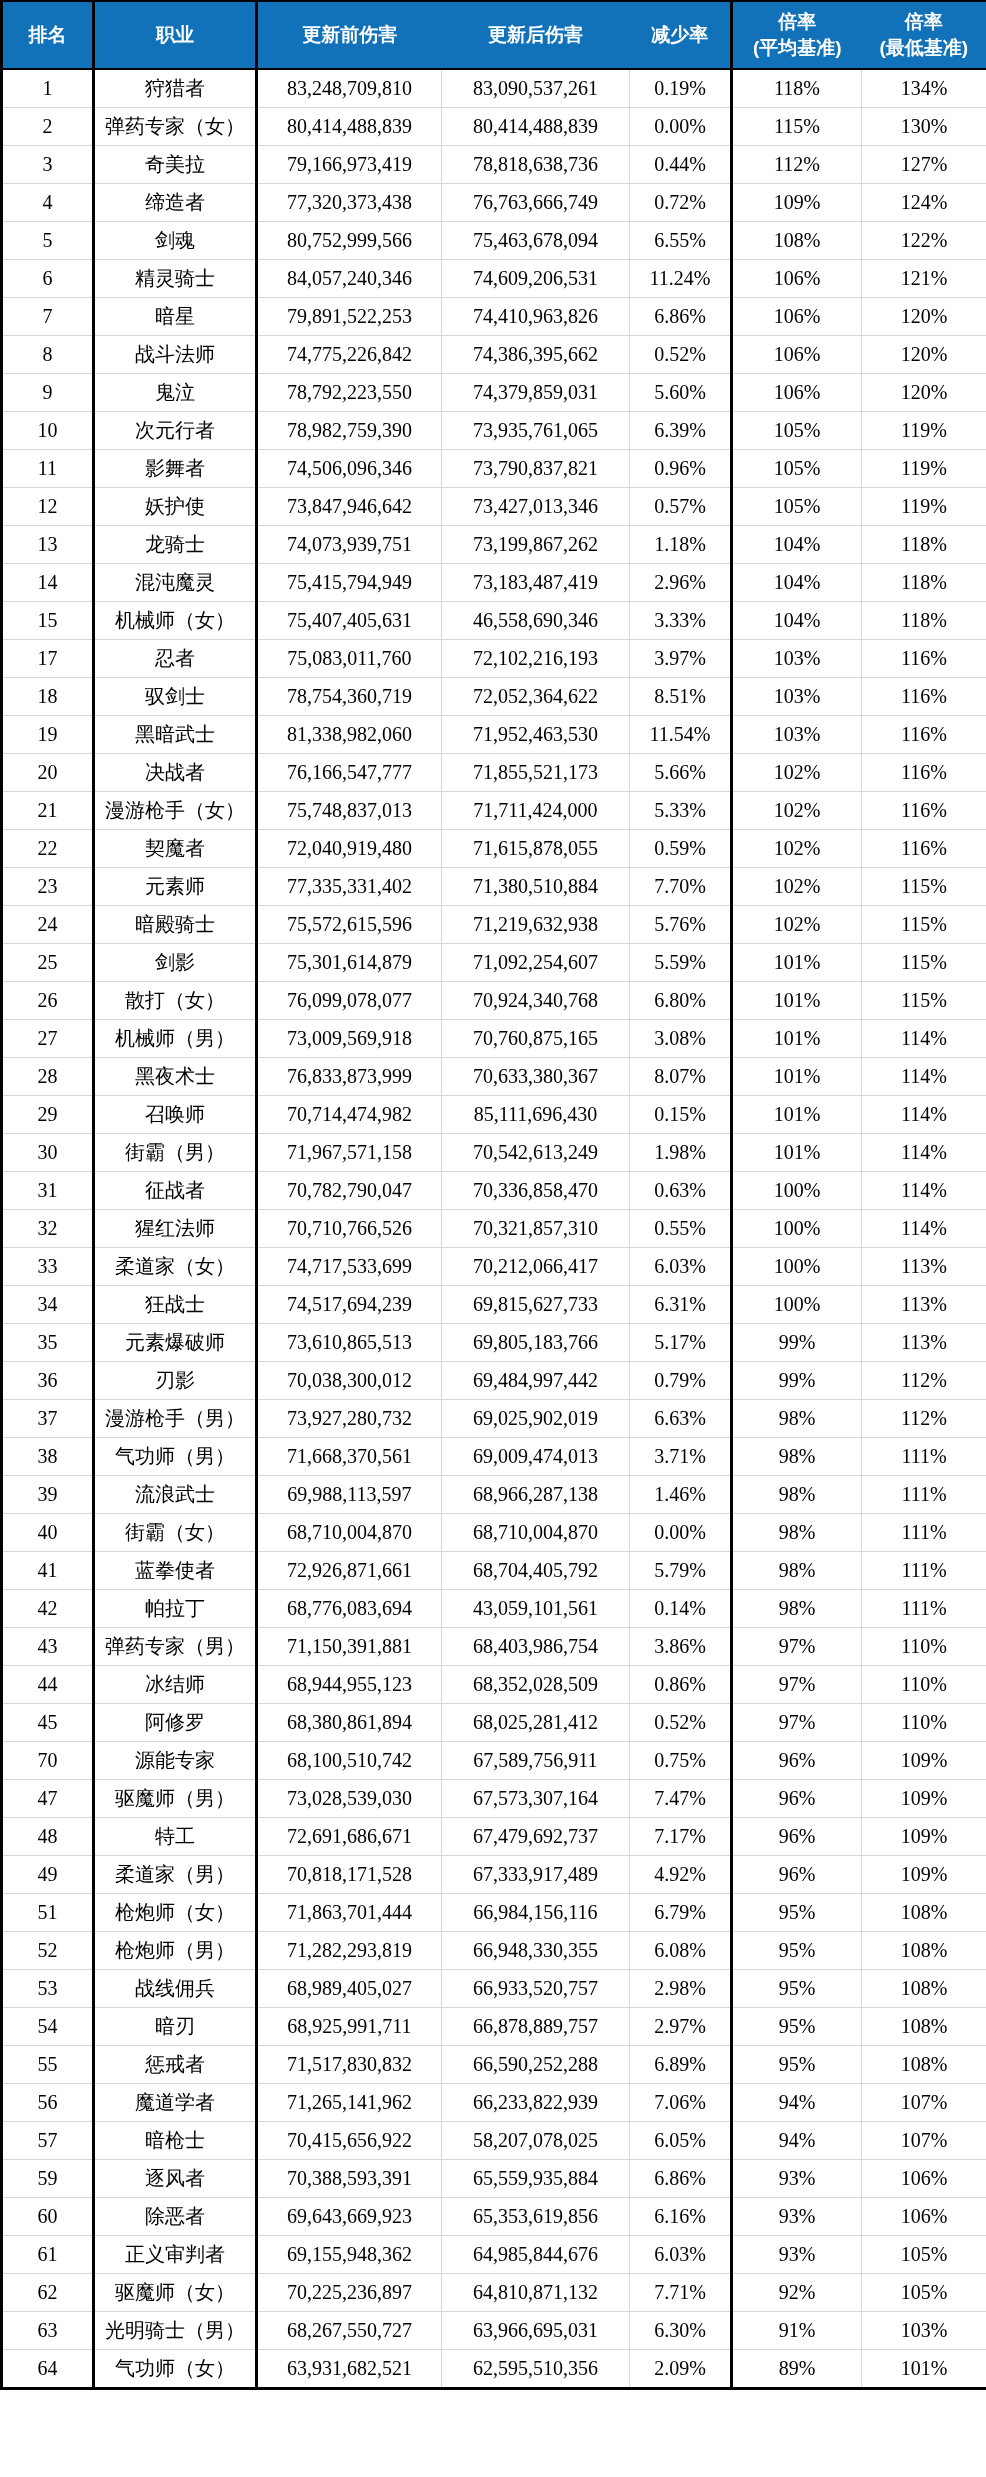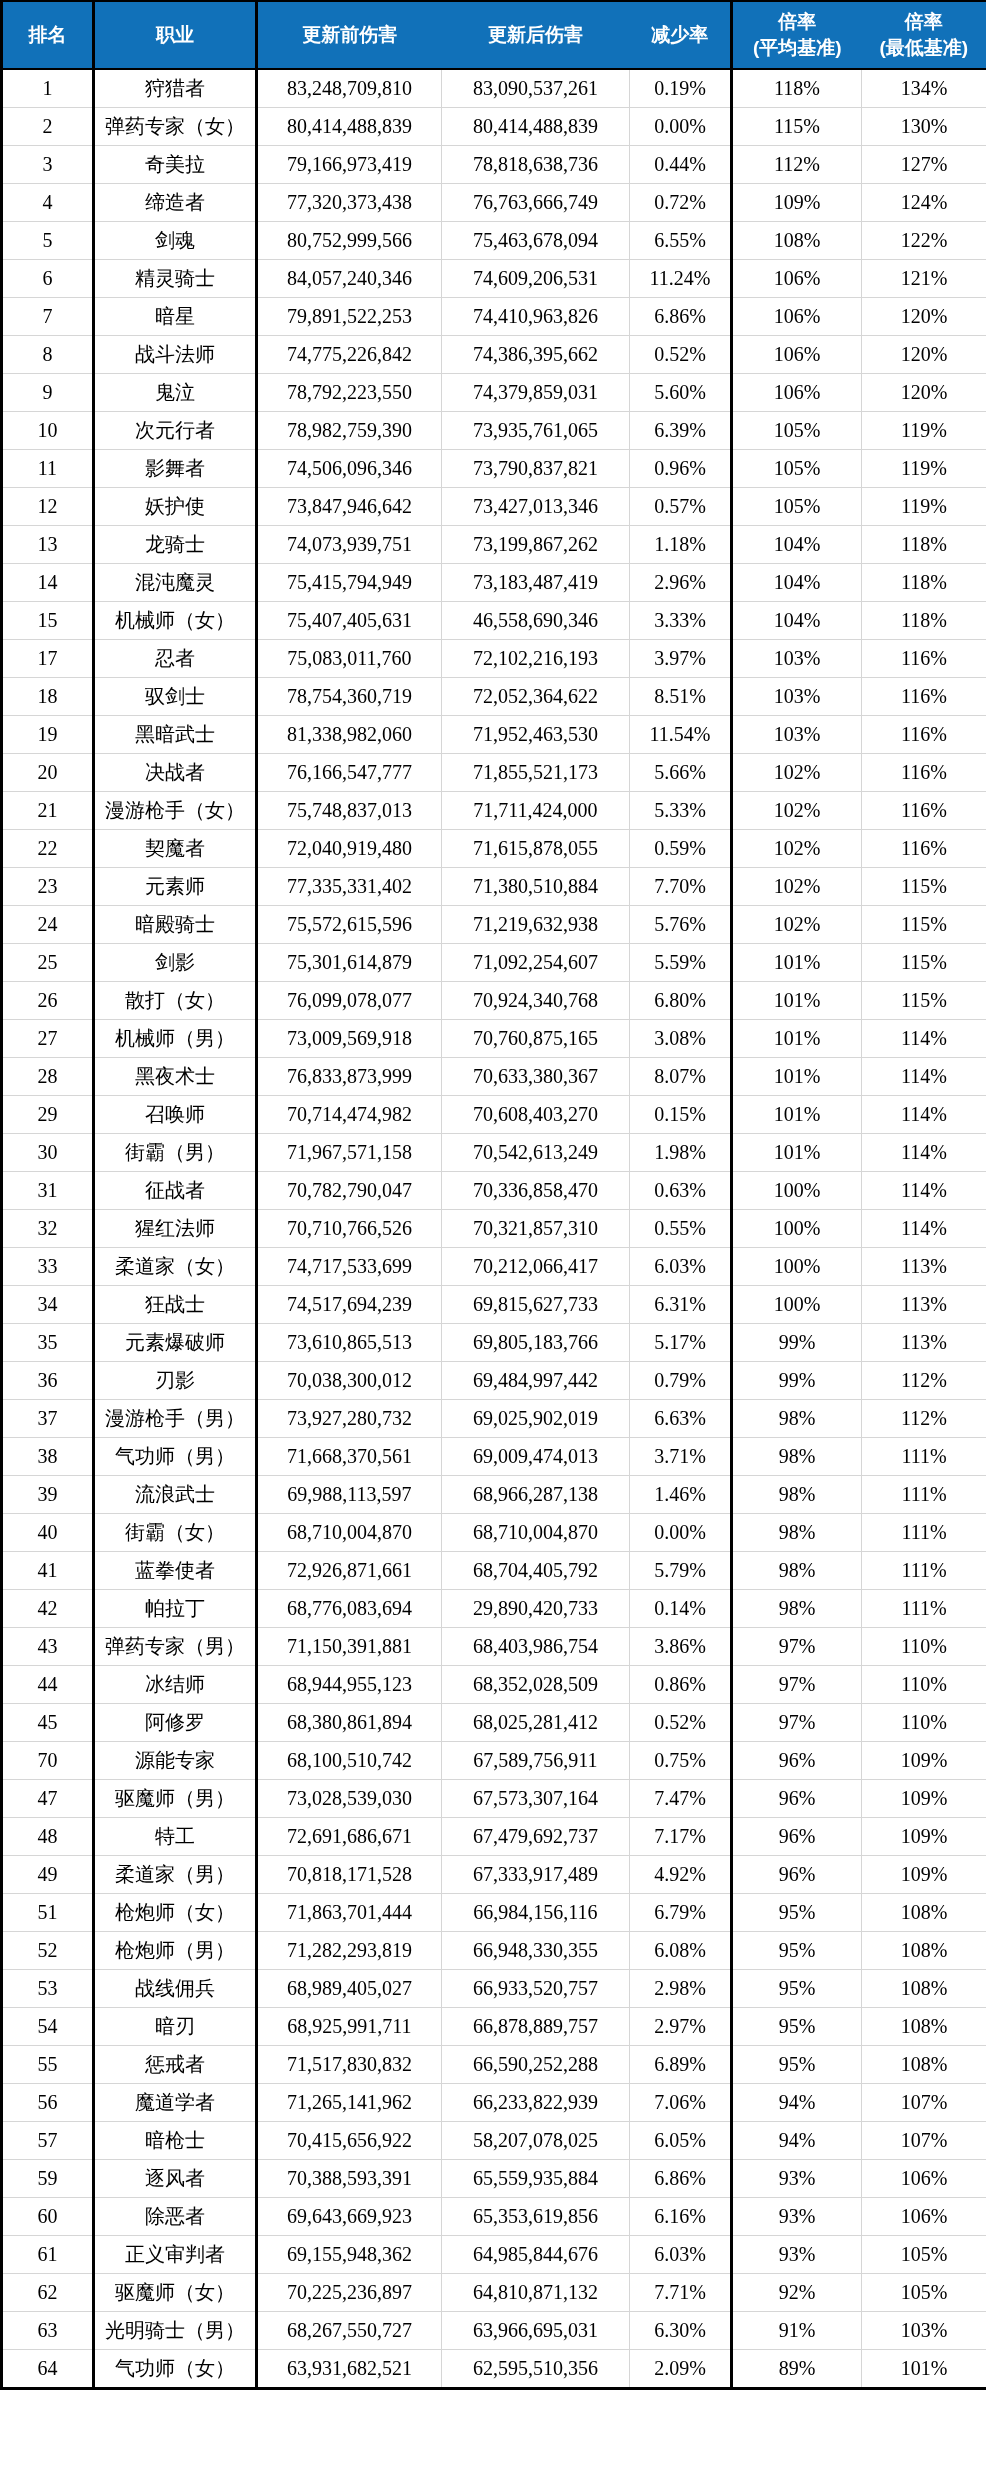--- a/index.html
+++ b/index.html
@@ -322,21 +322,21 @@
           <td class="v-light">76,833,873,999</td>
           <td class="v-light">70,633,380,367</td>
           <td class="v-strong">8.07%</td>
           <td class="v-light">101%</td>
           <td>114%</td>
         </tr>
         <tr>
           <td class="v-strong">29</td>
           <td class="v-strong">召唤师</td>
           <td class="v-light">70,714,474,982</td>
-          <td class="v-light">70,608,403,270</td>
+          <td class="v-light">85,111,696,430</td>
           <td class="v-strong">0.15%</td>
           <td class="v-light">101%</td>
           <td>114%</td>
         </tr>
         <tr>
           <td class="v-strong">30</td>
           <td class="v-strong">街霸（男）</td>
           <td class="v-light">71,967,571,158</td>
           <td class="v-light">70,542,613,249</td>
           <td class="v-strong">1.98%</td>
@@ -439,21 +439,21 @@
           <td class="v-light">72,926,871,661</td>
           <td class="v-light">68,704,405,792</td>
           <td class="v-strong">5.79%</td>
           <td class="v-light">98%</td>
           <td>111%</td>
         </tr>
         <tr>
           <td class="v-strong">42</td>
           <td class="v-strong">帕拉丁</td>
           <td class="v-light">68,776,083,694</td>
-          <td class="v-light">29,890,420,733</td>
+          <td class="v-light">43,059,101,561</td>
           <td class="v-strong">0.14%</td>
           <td class="v-light">98%</td>
           <td>111%</td>
         </tr>
         <tr>
           <td class="v-strong">43</td>
           <td class="v-strong">弹药专家（男）</td>
           <td class="v-light">71,150,391,881</td>
           <td class="v-light">68,403,986,754</td>
           <td class="v-strong">3.86%</td>

